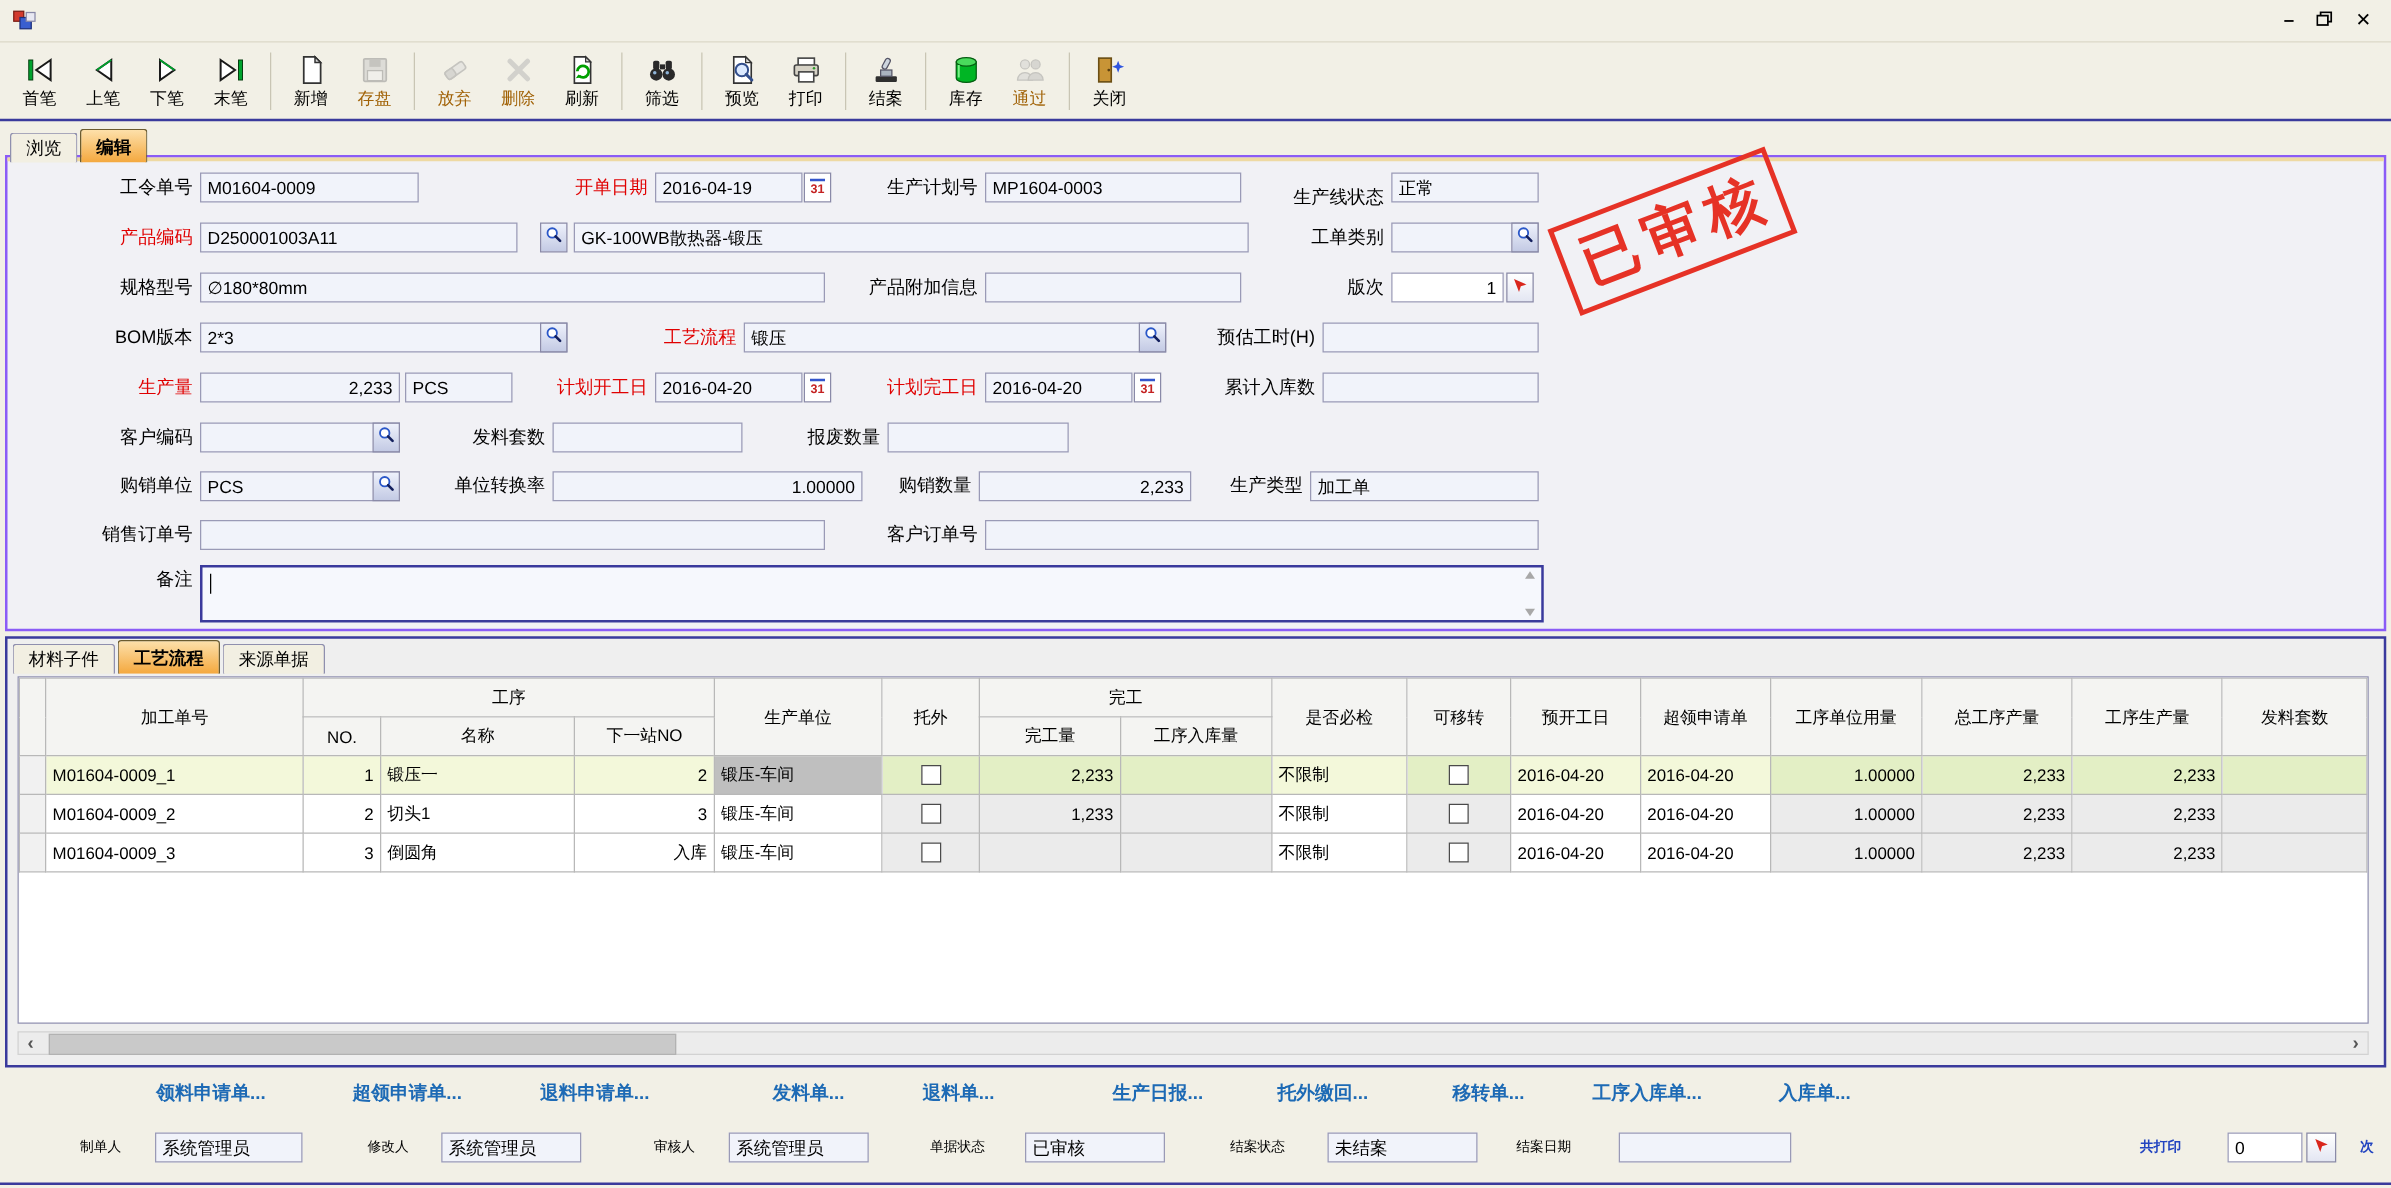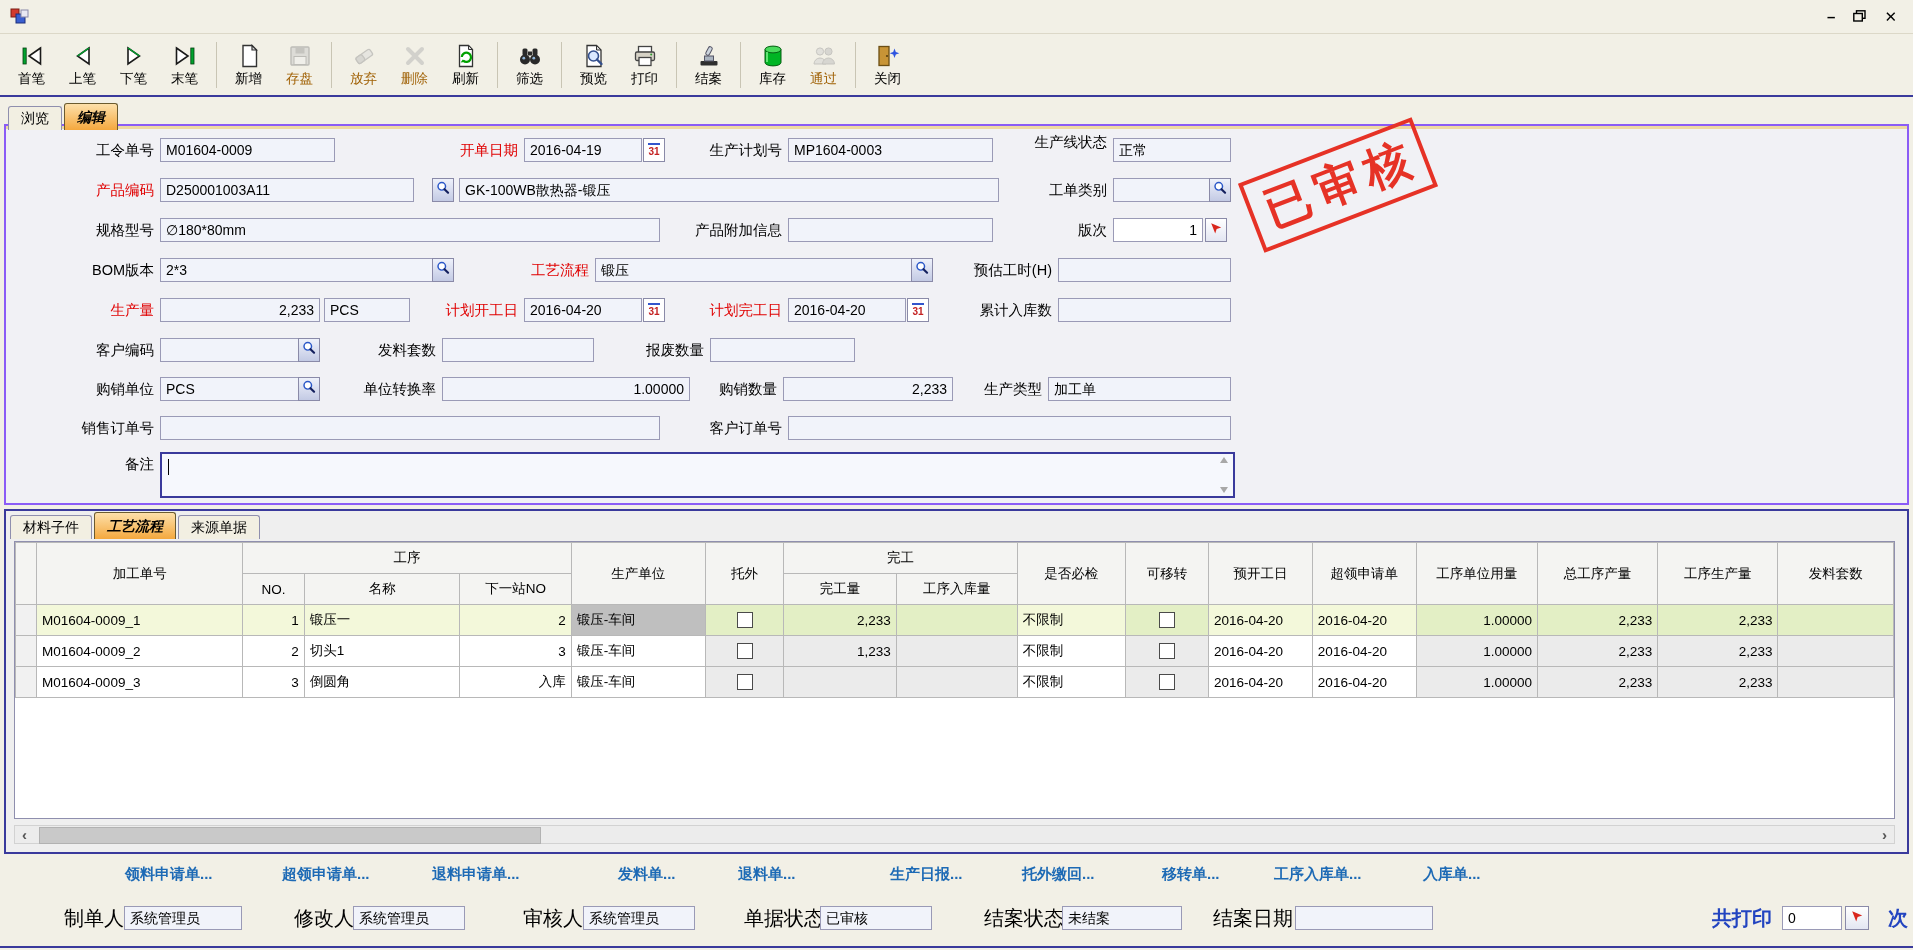--- a/index.html
+++ b/index.html
@@ -22,21 +22,21 @@
   .tbtn .tlabel{font-size:13.5px;white-space:nowrap;}
   .tbtn.disabled .tlabel{color:#a16207;}
   .tbtn.disabled .ticon{opacity:.5;filter:grayscale(1);}
   .tsep{width:1px;height:46px;background:#c9c5b4;margin:0 6px;flex:0 0 auto;}
   #toolbar-line{position:absolute;top:95px;left:0;width:100%;height:2px;background:#3a3a9c;}
   
   #viewtabs{position:absolute;top:98px;left:8px;height:32px;display:flex;align-items:flex-end;z-index:3;}
   .vtab{height:23px;line-height:23px;padding:0 12px;border:1px solid #8f8fae;border-bottom:none;
         background:#f2efe2;font-size:14px;margin-right:2px;border-radius:3px 3px 0 0;white-space:nowrap;cursor:default;}
   .vtab.active{background:linear-gradient(#fde0aa,#f4a83e);font-weight:bold;height:26px;line-height:26px;
-        border-color:#6b5b2f;font-style:italic;}
+        border-color:#6b5b2f;}
   
   #form-panel{position:absolute;left:4px;top:124px;width:1905px;height:381px;box-sizing:border-box;
               border:2px solid #8b5cf6;background:#f1f1f5;}
   #form-panel .tanline{position:absolute;left:0;top:0;right:0;height:3px;background:#eed9a2;}
   .fld-label{position:absolute;width:170px;text-align:right;font-size:14.5px;line-height:24px;white-space:nowrap;}
   .fld-label.req{color:#e00000;}
   .fld-input{position:absolute;height:24px;box-sizing:border-box;border:1px solid #9a9ab6;background:#f1f3fa;
              font-size:14px;line-height:22px;padding:0 5px;white-space:nowrap;overflow:hidden;}
   .fld-input.white{background:#fff;}
   .fld-input.num{text-align:right;}
@@ -70,21 +70,21 @@
   #hscroll{position:absolute;left:8px;top:314px;width:1881px;height:19px;background:#ececec;
            border:1px solid #d2d2d2;box-sizing:border-box;}
   .sb-arrow{position:absolute;top:0;width:19px;height:100%;display:flex;align-items:center;justify-content:center;
             color:#555;font-size:15px;font-weight:bold;}
   .sb-arrow.left{left:0;} .sb-arrow.right{right:0;}
   .sb-thumb{position:absolute;left:24px;top:1px;width:500px;height:15px;background:#c9c9c9;border:1px solid #b2b2b2;}
   
   #links-bar{position:absolute;left:0;top:854px;width:100%;height:38px;}
   .blink{position:absolute;top:11px;font-size:15px;font-weight:bold;color:#1d6ab5;white-space:nowrap;cursor:default;}
   #footer-bar{position:absolute;left:0;top:892px;width:100%;height:56px;}
-  .f-label{position:absolute;top:14px;font-size:20px;line-height:24px;white-space:nowrap;}
+  .f-label{position:absolute;top:14px;font-size:11px;line-height:24px;white-space:nowrap;}
   .f-label.blue{color:#2244c0;font-weight:bold;}
   .f-input{position:absolute;top:14px;height:24px;box-sizing:border-box;border:1px solid #9a9ab6;background:#f1f3fa;
            font-size:14px;line-height:22px;padding:0 5px;white-space:nowrap;overflow:hidden;}
   .f-input.white{background:#fff;}
   .f-btn{position:absolute;top:14px;width:24px;height:24px;box-sizing:border-box;border:1px solid #8a8aa8;
          background:linear-gradient(#ffffff,#e3e6f2);display:flex;align-items:center;justify-content:center;}
   #bottom-line{position:absolute;left:0;top:946px;width:100%;height:2px;background:#3a3a9c;}
 </style>
 </head>
 <body>
@@ -261,21 +261,21 @@
         <div class="fld-label" style="left: -22px; top: 12px;">工令单号</div>
         <div class="fld-input" style="left: 154px; top: 12px; width: 175px;">M01604-0009</div>
         <div class="fld-label req" style="left: 342px; top: 12px;">开单日期</div>
         <div class="fld-input" style="left: 518px; top: 12px; width: 118px;">2016-04-19</div>
         <div class="side-btn cal-btn" style="left: 637px; top: 12px;">
           <span class="calbar"></span>
           <span>31</span>
         </div>
         <div class="fld-label" style="left: 606px; top: 12px;">生产计划号</div>
         <div class="fld-input" style="left: 782px; top: 12px; width: 205px;">MP1604-0003</div>
-        <div class="fld-label" style="left: 931px; top: 4px; text-align: right;">生产线状态</div>
+        <div class="fld-label" style="left: 931px; top: 20px; text-align: right;">生产线状态</div>
         <div class="fld-input" style="left: 1107px; top: 12px; width: 118px;">正常</div>
         <div class="fld-label req" style="left: -22px; top: 52px;">产品编码</div>
         <div class="fld-input" style="left: 154px; top: 52px; width: 254px; padding-right: 24px;">D250001003A11</div>
         <div class="side-btn lookup-btn" style="left: 426px; top: 52px;">
           <span><svg width="18" height="18" viewBox="0 0 22 22">
               <circle cx="9.5" cy="9" r="4.6" fill="#fff" stroke="#2a57c8" stroke-width="1.8"></circle>
               <line x1="12.8" y1="12.4" x2="17.2" y2="16.8" stroke="#14205e" stroke-width="2.6" stroke-linecap="round"></line>
             </svg></span>
         </div>
         <div class="fld-input" style="left: 453px; top: 52px; width: 540px;">GK-100WB散热器-锻压</div>

